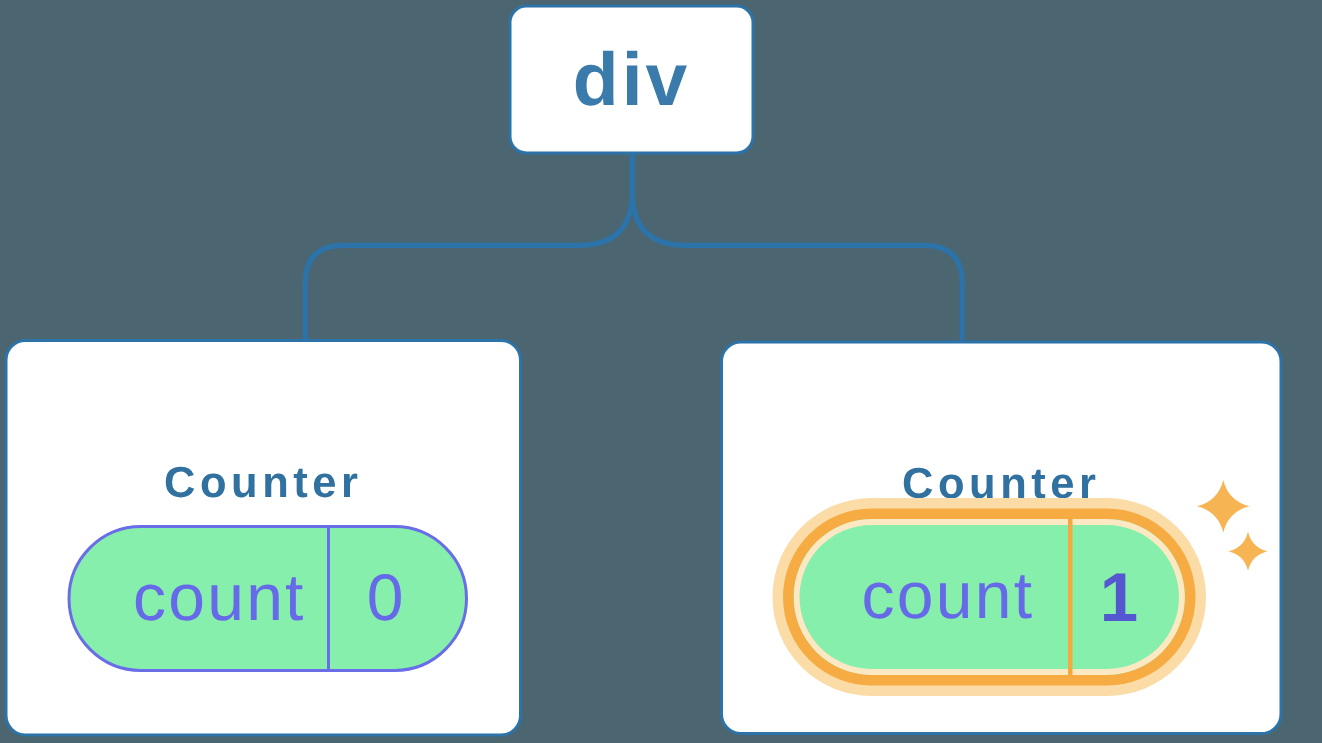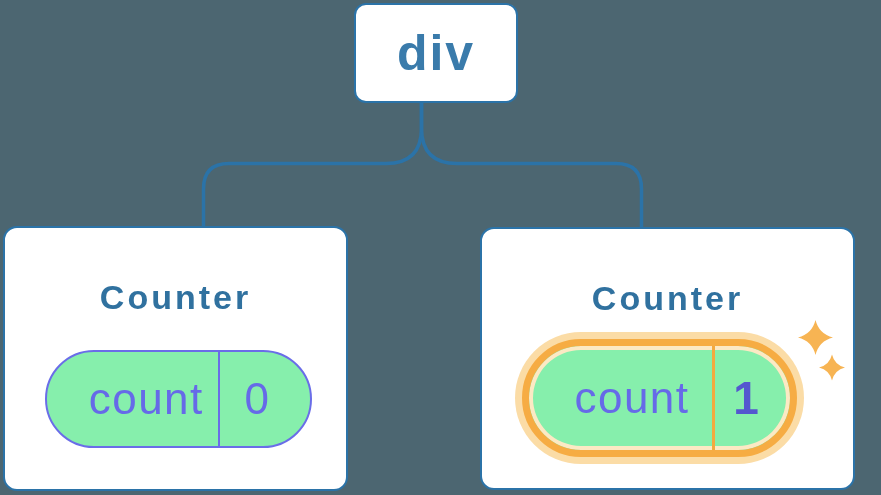--- a/index.html
+++ b/index.html
@@ -8,37 +8,37 @@
     position:relative;
     width:881px;height:495px;
     background:#4C6671;
     overflow:hidden;
     font-family:"Liberation Sans","DejaVu Sans",sans-serif;
   }
   .connectors{position:absolute;left:0;top:0;width:881px;height:495px;}
   .connectors path{stroke:#2B73A8;stroke-width:3.5;fill:none;}
 
   .node-root{
-    position:absolute;left:354px;top:3px;width:164px;height:100px;
+    position:absolute;left:339px;top:3px;width:164px;height:100px;
     background:#ffffff;border:2.5px solid #2B73A8;border-radius:12px;
     display:flex;align-items:center;justify-content:center;
   }
   .node-root span{
     color:#3A7BAB;font-size:50px;font-weight:600;letter-spacing:2px;
   }
 
   .card{
     position:absolute;
     background:#ffffff;border:2px solid #2B73A8;border-radius:14px;
   }
   .card-left{left:3px;top:226px;width:345px;height:265px;}
   .card-right{left:480px;top:227px;width:375px;height:263px;}
   .card-title{
-    margin:0;padding-top:50px;text-align:center;
-    color:#30719F;font-size:34px;font-weight:600;letter-spacing:3px;
+    margin:0;padding-top:78px;text-align:center;
+    color:#30719F;font-size:29px;font-weight:600;letter-spacing:3px;
   }
 
   .pill{
     position:absolute;display:flex;align-items:stretch;
     background:#86efac;
   }
   .pill-default{
     left:40px;top:122px;width:267px;height:98px;
     border:2px solid #6A6DE8;border-radius:49px;
   }

